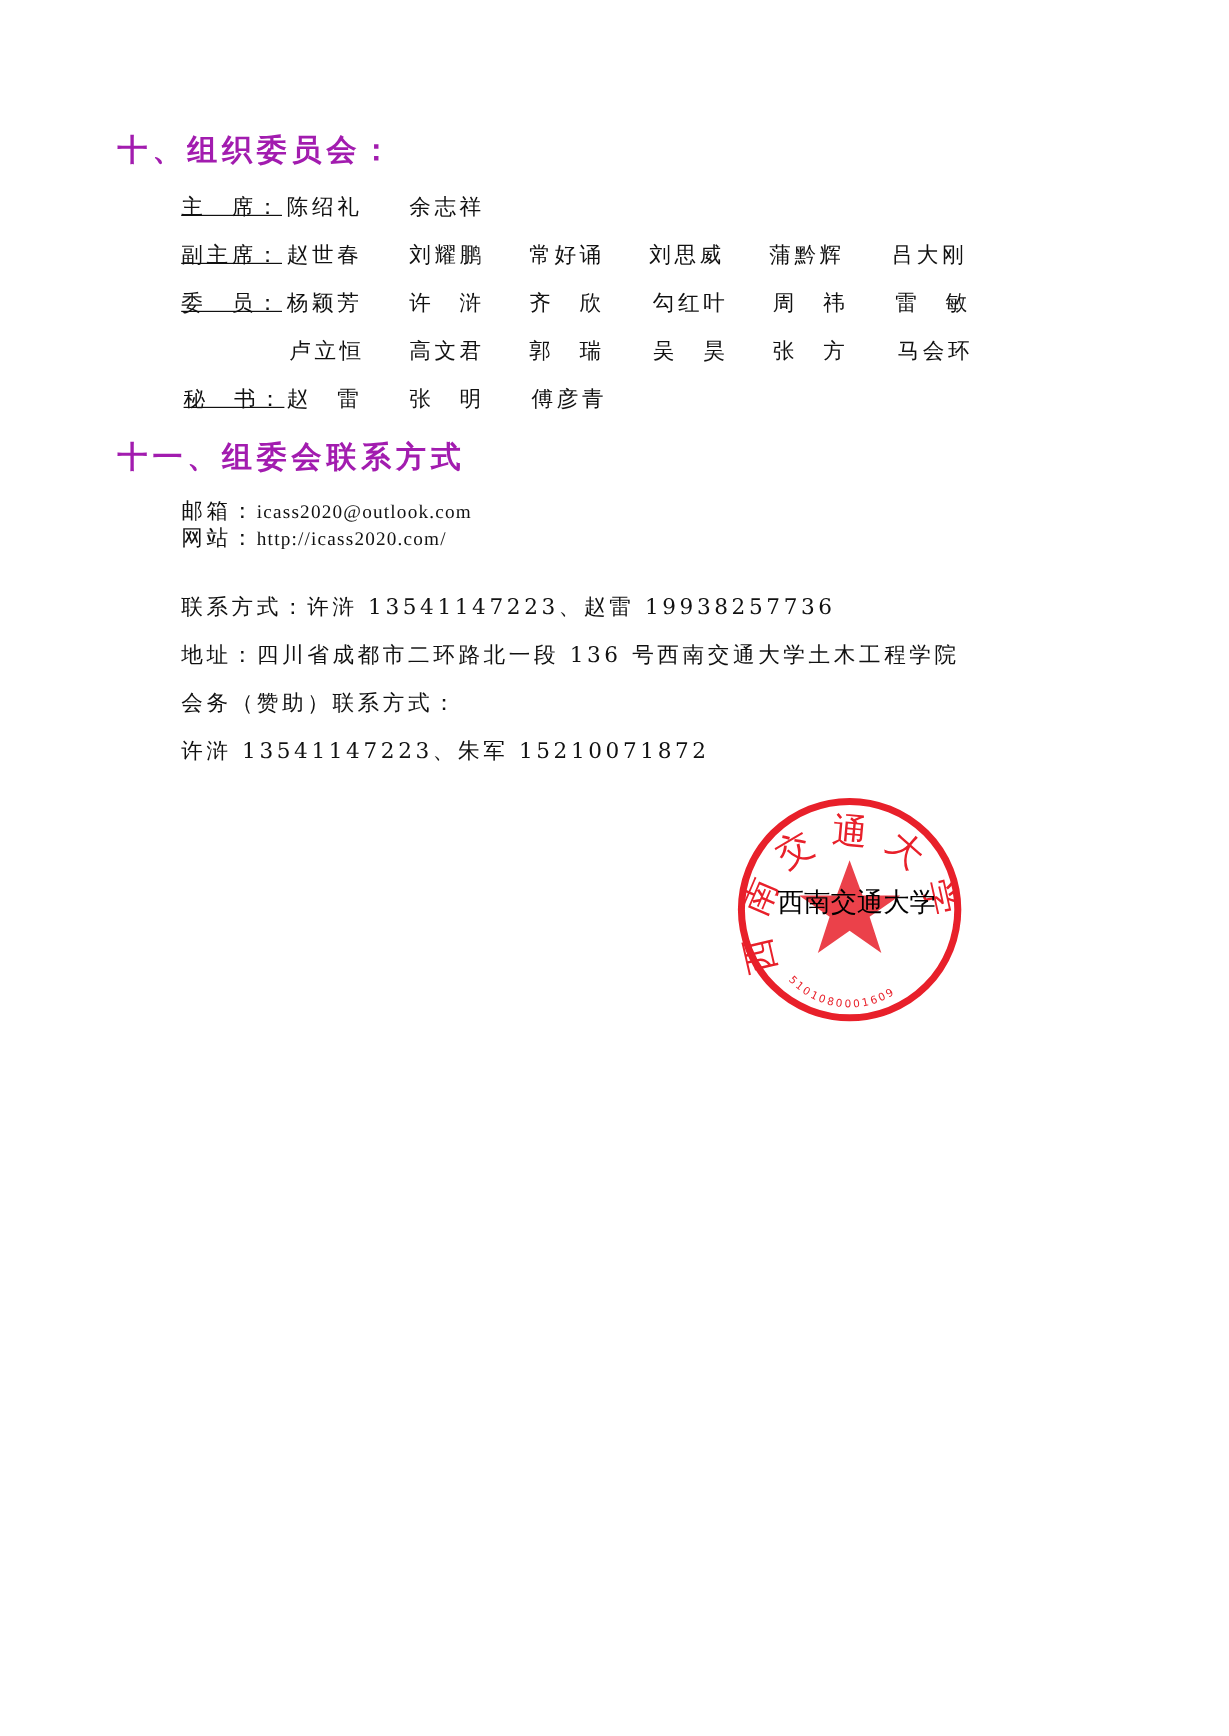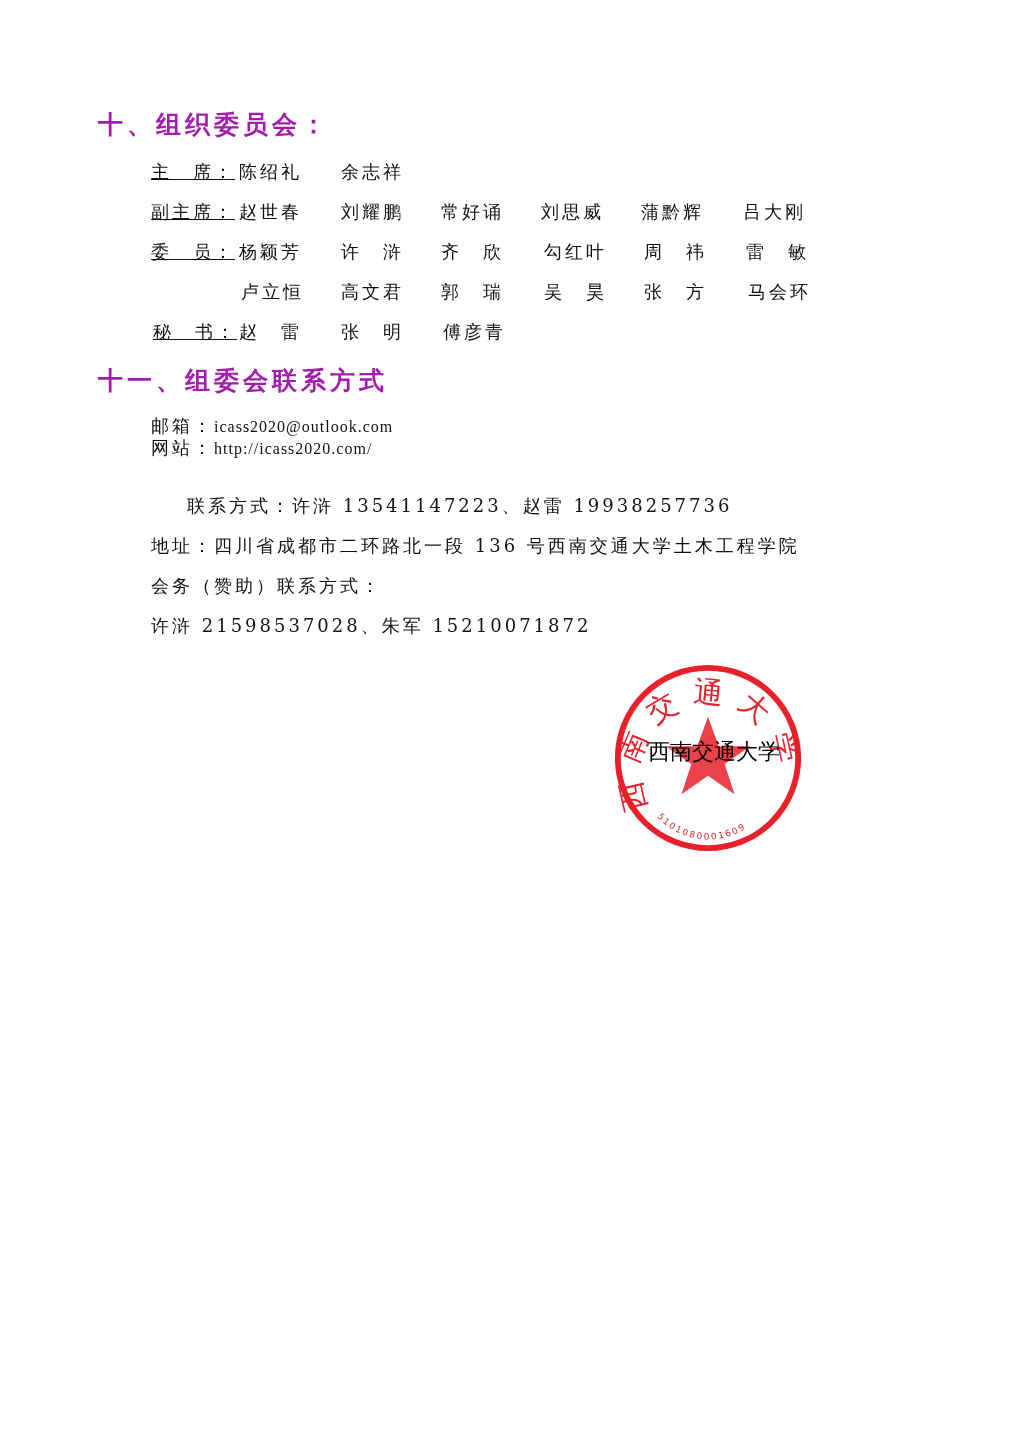--- a/index.html
+++ b/index.html
@@ -65,31 +65,31 @@
 <div class="h" style="top:364px;">十一、组委会联系方式</div>
 
 <div class="line" style="top:414px;">
   <span>邮箱：</span><span class="en">icass2020@outlook.com</span>
 </div>
 
 <div class="line" style="top:436px;">
   <span>网站：</span><span class="en">http://icass2020.com/</span>
 </div>
 
-<div class="line" style="top:494px;margin-left:36px;">
+<div class="line" style="top:494px;">
   <span>联系方式：</span><span>许浒  13541147223、赵雷 19938257736</span>
 </div>
 
 <div class="line" style="top:534px;">
   <span>地址：</span><span>四川省成都市二环路北一段 136 号西南交通大学土木工程学院</span>
 </div>
 
 <div class="line" style="top:574px;">会务（赞助）联系方式：</div>
 
-<div class="line" style="top:614px;">许浒 21598537028、朱军 15210071872</div>
+<div class="line" style="top:614px;">许浒 13541147223、朱军 15210071872</div>
 
 <svg class="seal" viewBox="0 0 200 200">
   <circle cx="100" cy="100" r="92" fill="none" stroke="#e8202a" stroke-width="6"></circle>
   <polygon points="100,58 111,88 143,88 117,106 127,137 100,118 73,137 83,106 57,88 89,88" fill="#e8202a" opacity="0.85"></polygon>
   <defs>
       <path id="ringpath" d="M 40,150 A 70,70 0 1 1 160,150"></path>
     </defs>
   <text font-size="30" fill="#e8202a" font-family="DejaVu Sans, sans-serif" letter-spacing="14">
     <textPath href="#ringpath">西南交通大学</textPath>
   </text>

